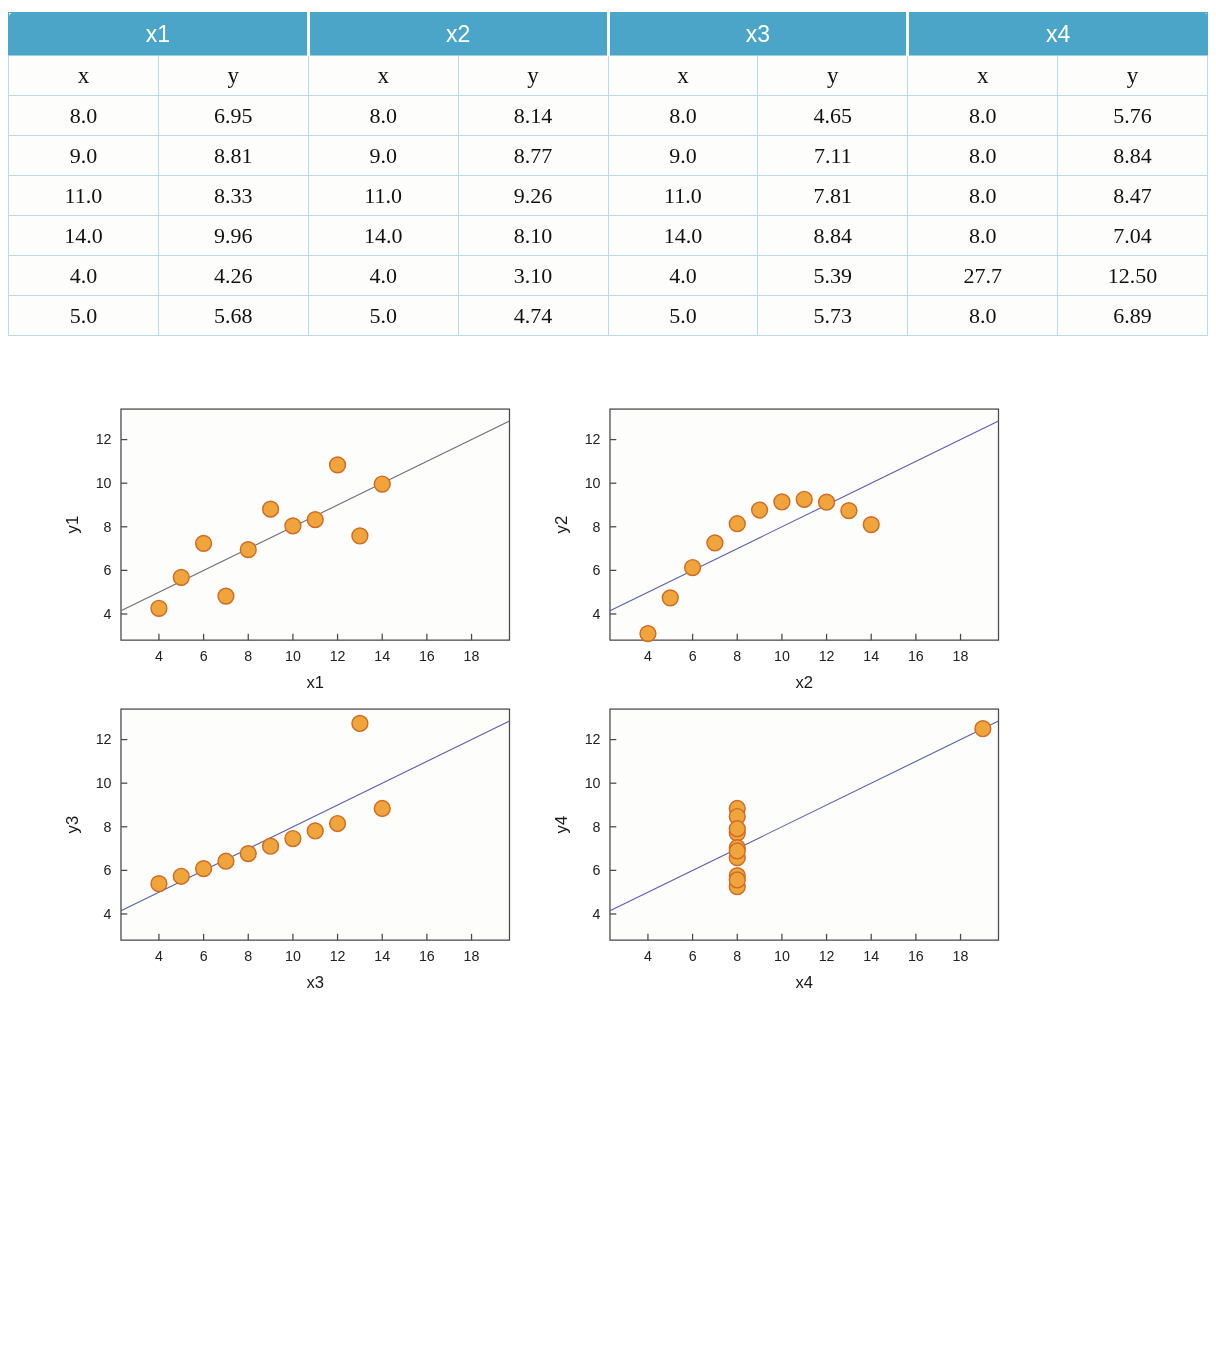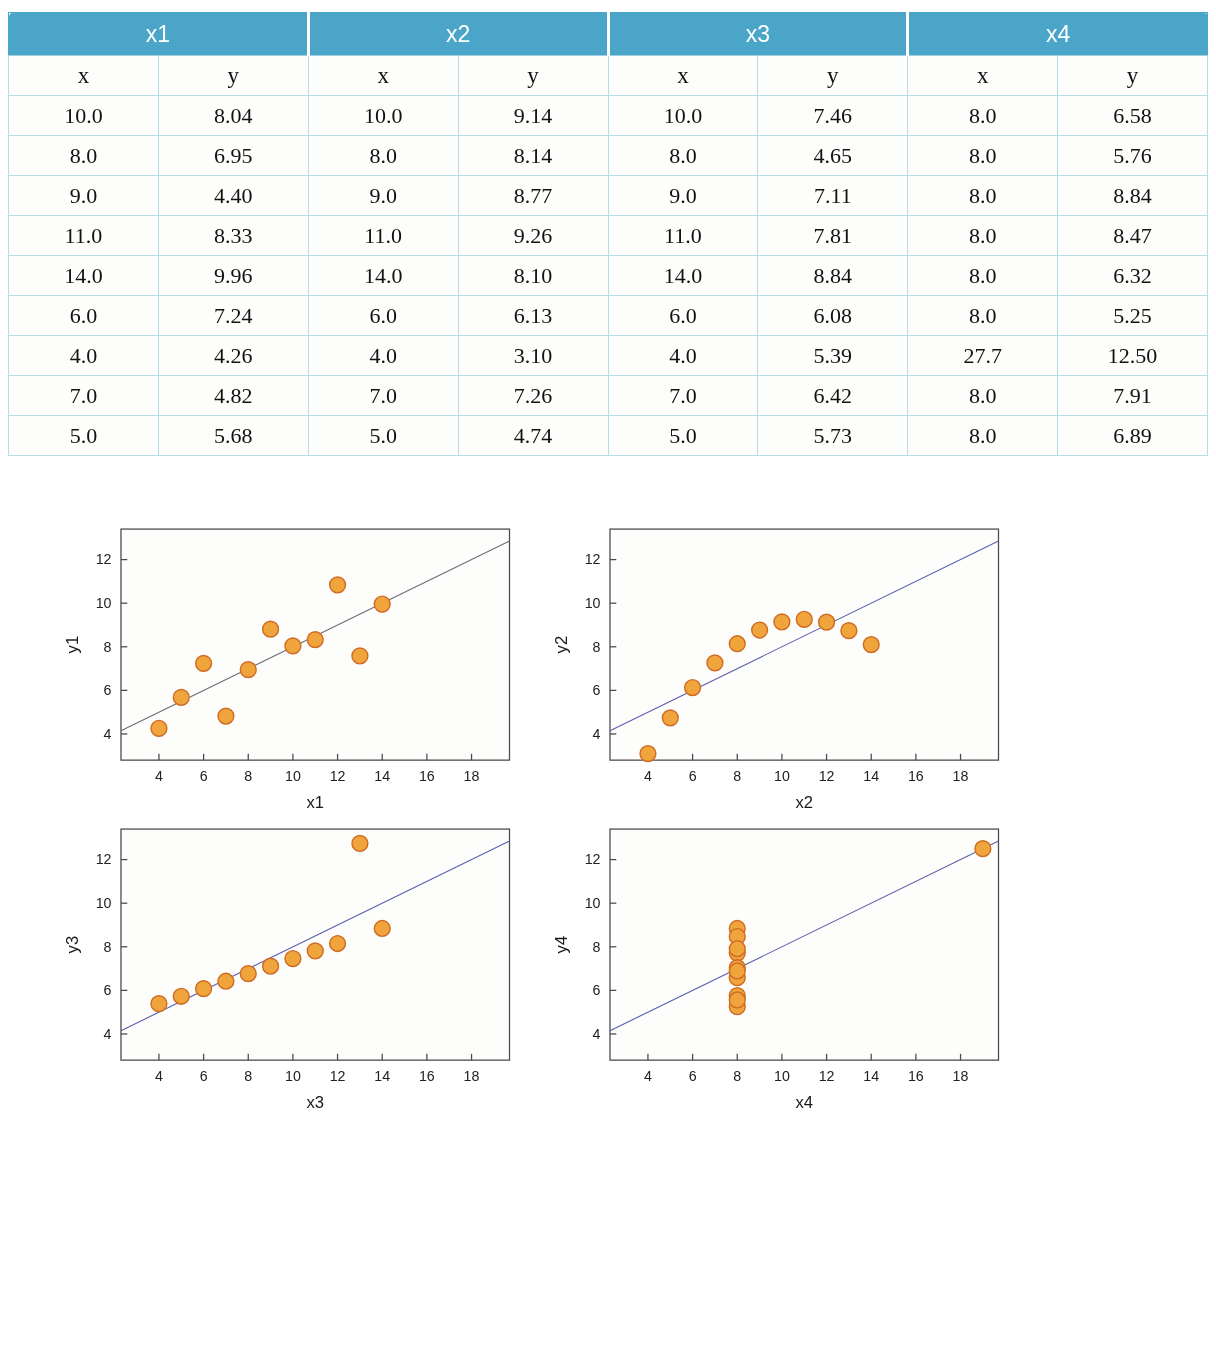--- a/index.html
+++ b/index.html
@@ -80,42 +80,32 @@
           <th>x</th>
           <th>y</th>
           <th>x</th>
           <th>y</th>
           <th>x</th>
           <th>y</th>
         </tr>
     </thead>
     <tbody>
         <tr>
-          <td>10.0</td>
-          <td>8.04</td>
-          <td>10.0</td>
-          <td>9.14</td>
-          <td>10.0</td>
-          <td>7.46</td>
-          <td>8.0</td>
-          <td>6.58</td>
-        </tr>
-        <tr>
           <td>8.0</td>
           <td>6.95</td>
           <td>8.0</td>
           <td>8.14</td>
           <td>8.0</td>
           <td>4.65</td>
           <td>8.0</td>
           <td>5.76</td>
         </tr>
         <tr>
           <td>9.0</td>
-          <td>4.40</td>
+          <td>8.81</td>
           <td>9.0</td>
           <td>8.77</td>
           <td>9.0</td>
           <td>7.11</td>
           <td>8.0</td>
           <td>8.84</td>
         </tr>
         <tr>
           <td>11.0</td>
           <td>8.33</td>
@@ -127,51 +117,31 @@
           <td>8.47</td>
         </tr>
         <tr>
           <td>14.0</td>
           <td>9.96</td>
           <td>14.0</td>
           <td>8.10</td>
           <td>14.0</td>
           <td>8.84</td>
           <td>8.0</td>
-          <td>6.32</td>
-        </tr>
-        <tr>
-          <td>6.0</td>
-          <td>7.24</td>
-          <td>6.0</td>
-          <td>6.13</td>
-          <td>6.0</td>
-          <td>6.08</td>
-          <td>8.0</td>
-          <td>5.25</td>
+          <td>7.04</td>
         </tr>
         <tr>
           <td>4.0</td>
           <td>4.26</td>
           <td>4.0</td>
           <td>3.10</td>
           <td>4.0</td>
           <td>5.39</td>
           <td>27.7</td>
           <td>12.50</td>
-        </tr>
-        <tr>
-          <td>7.0</td>
-          <td>4.82</td>
-          <td>7.0</td>
-          <td>7.26</td>
-          <td>7.0</td>
-          <td>6.42</td>
-          <td>8.0</td>
-          <td>7.91</td>
         </tr>
         <tr>
           <td>5.0</td>
           <td>5.68</td>
           <td>5.0</td>
           <td>4.74</td>
           <td>5.0</td>
           <td>5.73</td>
           <td>8.0</td>
           <td>6.89</td>

